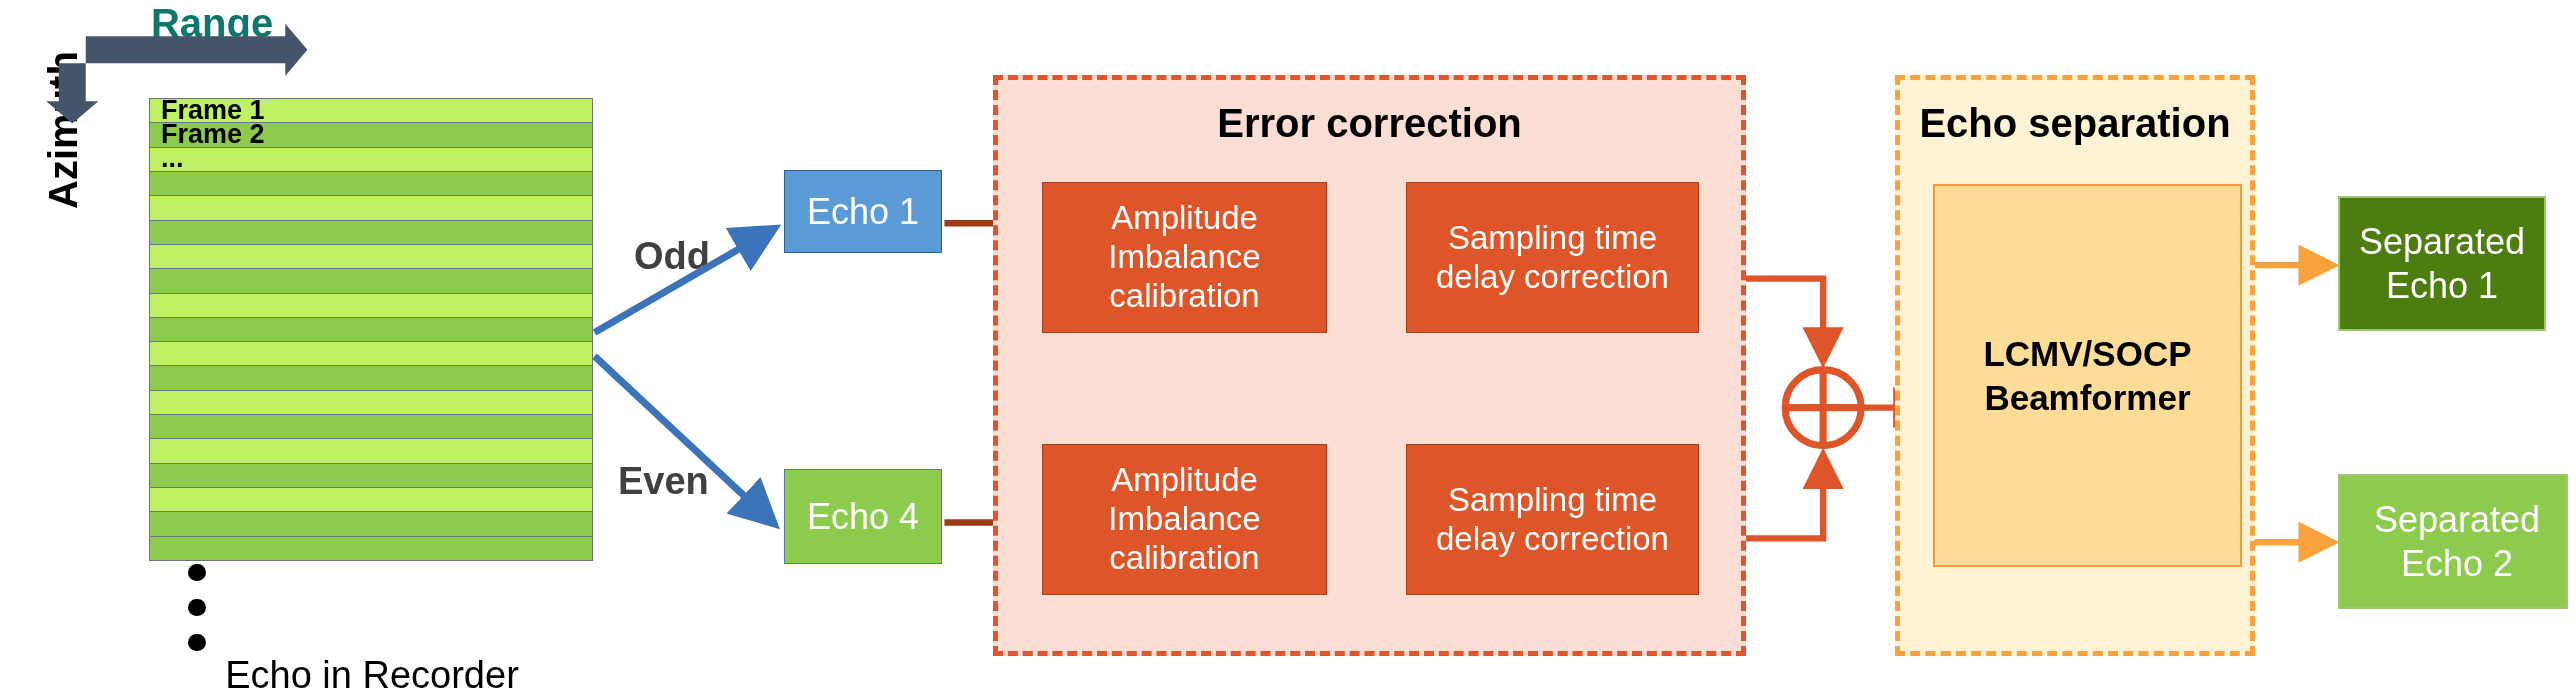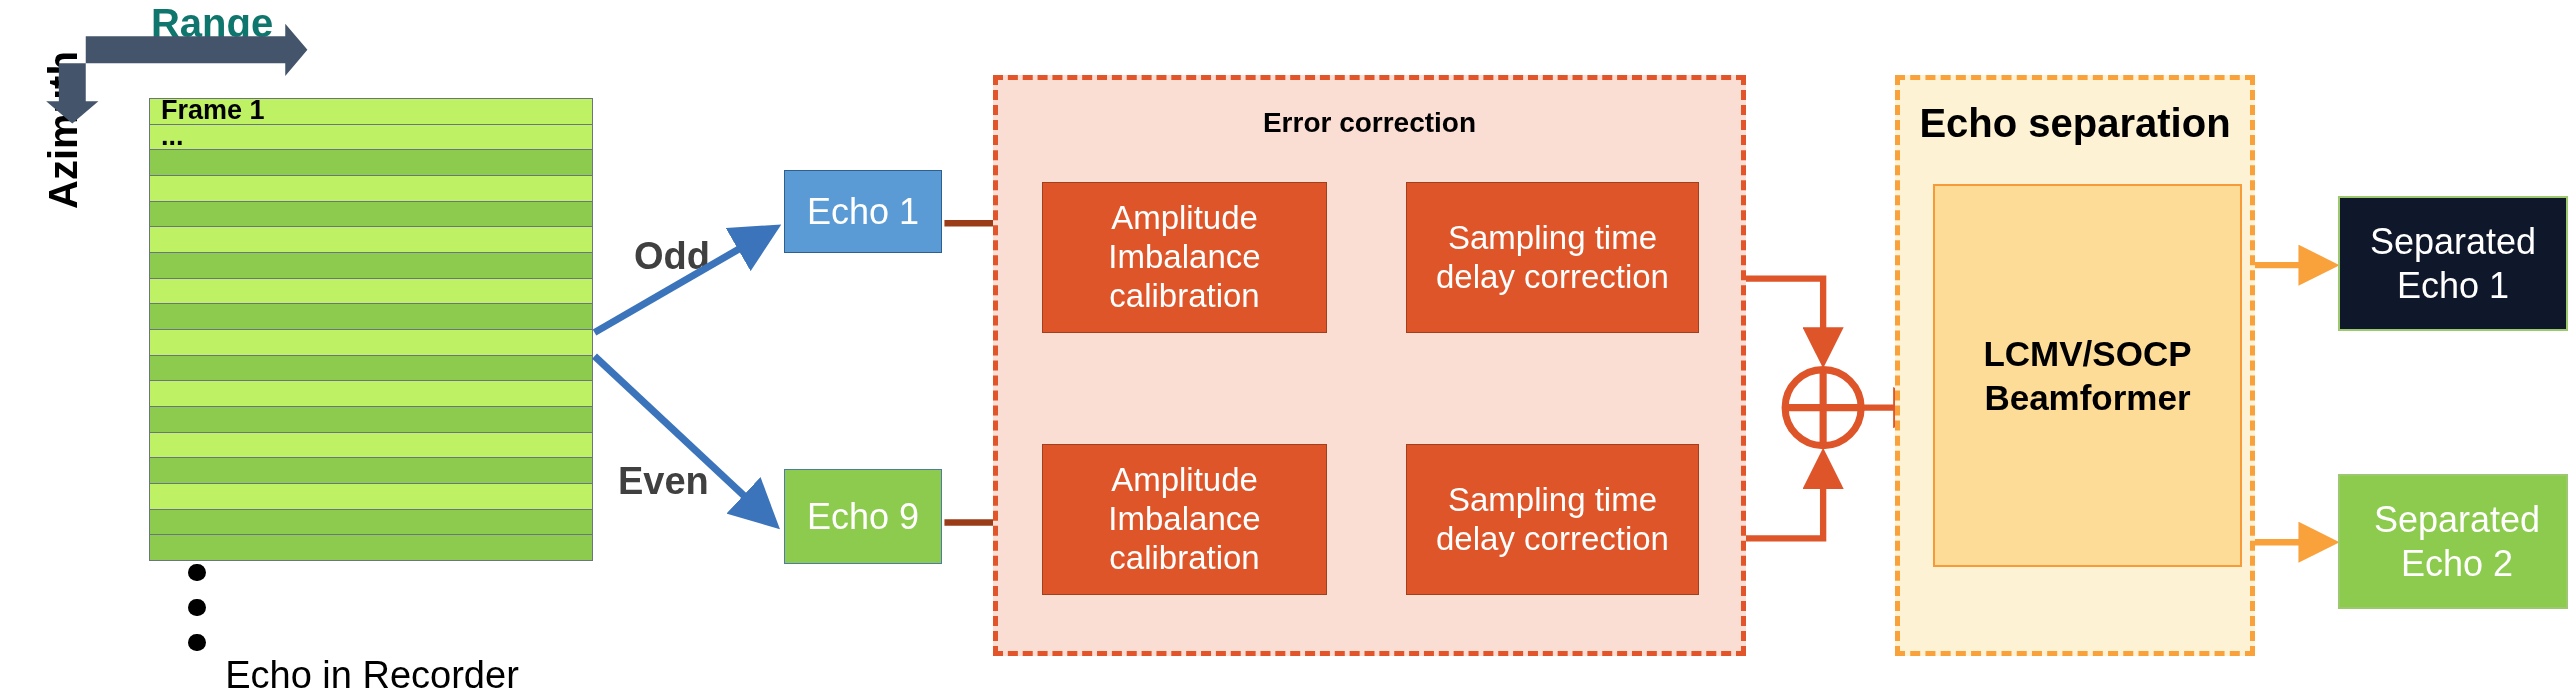--- a/index.html
+++ b/index.html
@@ -45,21 +45,21 @@
   .echo-box{border:1.6px solid #2E5F8F;box-sizing:border-box;
       display:flex;align-items:center;justify-content:center;
       font-size:36px;color:#ffffff;}
   #echo1{left:784px;top:170px;width:158px;height:83px;background:#5B9BD5;}
   #echo2{left:784px;top:469px;width:158px;height:95px;background:#8DCB4E;border-color:#4f7ba8;}
 
   
   #error-panel{left:993px;top:75px;width:753px;height:581px;
       background:#FADDD3;border:5.5px dashed #E2552A;box-sizing:border-box;}
   #error-title{left:993px;top:99px;width:753px;height:48px;
-      font-weight:bold;font-size:28px;color:#000;text-align:center;line-height:48px;}
+      font-weight:bold;font-size:40px;color:#000;text-align:center;line-height:48px;}
 
   .proc-box{border:1.6px solid #A23F1C;box-sizing:border-box;background:#DD5529;
       display:flex;align-items:center;justify-content:center;text-align:center;
       font-size:33px;line-height:1.18;color:#ffffff;padding:6.3px;}
   #amp1{left:1042px;top:182px;width:285px;height:151px;}
   #samp1{left:1406px;top:182px;width:293px;height:151px;}
   #amp2{left:1042px;top:444px;width:285px;height:151px;}
   #samp2{left:1406px;top:444px;width:293px;height:151px;}
 
   
@@ -68,38 +68,41 @@
   #sep-title{left:1895px;top:99px;width:360px;height:48px;
       font-weight:bold;font-size:40px;color:#000;text-align:center;line-height:48px;}
   #beamformer{left:1933px;top:184px;width:309px;height:383px;
       background:#FCDC97;border:2.4px solid #F79A3A;box-sizing:border-box;
       display:flex;align-items:center;justify-content:center;text-align:center;
       font-weight:bold;font-size:35px;line-height:1.25;color:#000;}
 
   
   .sep-box{box-sizing:border-box;display:flex;align-items:center;justify-content:center;
       text-align:center;font-size:36px;line-height:1.2;color:#ffffff;}
-  #sep1{left:2338px;top:196px;width:230px;height:135px;background:#0f172a;border:2.4px solid #9CC96E;}
+  #sep1{left:2338px;top:196px;width:208px;height:135px;background:#4d7c0f;border:2.4px solid #9CC96E;}
   #sep2{left:2338px;top:474px;width:230px;height:135px;background:#8DCB4E;border:2.4px solid #9CC96E;padding-left:8px;}
 
   svg.overlay{position:absolute;left:0;top:0;width:2576px;height:699px;pointer-events:none;}
 </style>
 </head>
 <body>
 
 <div class="abs" id="range-label">Range</div>
 <div class="abs" id="azimuth-label">Azimuth</div>
 
 <svg class="abs" id="axis-arrow" viewBox="0 0 360 130">
   <path d="M 10 18 L 330 18 L 330 2 L 358 35 L 330 68 L 330 52 L 44 52 L 44 100 L 28 100 L 61 128 L 94 100 L 78 100 L 78 18 Z" fill="#44556B"></path>
 </svg>
 
 <div class="abs" id="recorder">
     <div class="stripe blue">
       <span class="stripe-label">Frame 1</span>
+    </div>
+    <div class="stripe green">
+      <span class="stripe-label">Frame 2</span>
     </div>
     <div class="stripe blue">
       <span class="stripe-label">...</span>
     </div>
     <div class="stripe green"></div>
     <div class="stripe blue"></div>
     <div class="stripe green"></div>
     <div class="stripe blue"></div>
     <div class="stripe green"></div>
     <div class="stripe blue"></div>
@@ -162,21 +165,21 @@
   <line x1="2302" y1="467" x2="2302" y2="563" stroke="#DD5529" stroke-width="9"></line>
 
   <line x1="2352" y1="515" x2="2432" y2="515" stroke="#DD5529" stroke-width="8" marker-end="url(#redhead)"></line>
 
   <path d="M 2830 335 L 2944 335" fill="none" stroke="#F9A23B" stroke-width="8" marker-end="url(#orangehead)"></path>
   <path d="M 2830 685 L 2944 685" fill="none" stroke="#F9A23B" stroke-width="8" marker-end="url(#orangehead)"></path>
   <path d="M 2832 335 L 2832 685" fill="none" stroke="#F9A23B" stroke-width="8"></path>
 </svg>
 
 <div class="abs echo-box" id="echo1">Echo 1</div>
-<div class="abs echo-box" id="echo2">Echo 9</div>
+<div class="abs echo-box" id="echo2">Echo 4</div>
 
 <div class="abs" id="error-panel"></div>
 <div class="abs" id="error-title">Error correction</div>
 
 <div class="abs proc-box" id="amp1">Amplitude Imbalance calibration</div>
 <div class="abs proc-box" id="samp1">Sampling time delay correction</div>
 <div class="abs proc-box" id="amp2">Amplitude Imbalance calibration</div>
 <div class="abs proc-box" id="samp2">Sampling time delay correction</div>
 
 <div class="abs" id="sep-panel"></div>

